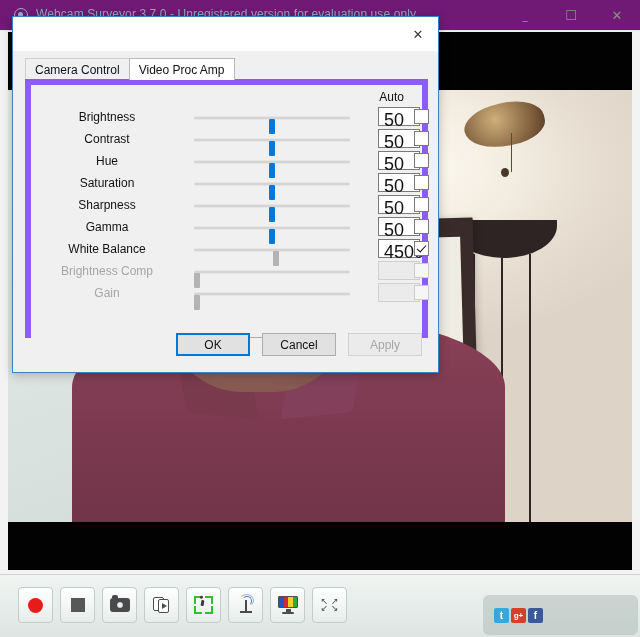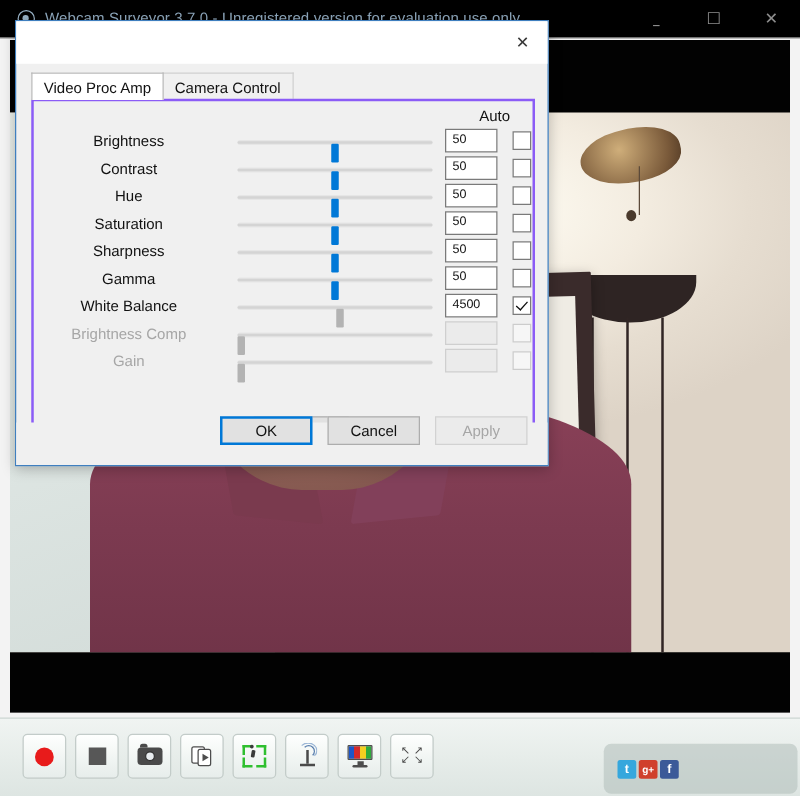--- a/index.html
+++ b/index.html
@@ -7,21 +7,21 @@
     width:640px;height:637px;overflow:hidden;
     font-family:"Liberation Sans",sans-serif;
     background:#ffffff;
     -webkit-font-smoothing:antialiased;
   }
   .app{position:relative;width:640px;height:637px;background:#f3f3f3;overflow:hidden;}
 
   
   .app-titlebar{
     position:absolute;left:0;top:0;width:640px;height:30px;
-    background:#000000;border-bottom:1px solid #e4e4e4;
+    background:#701a75;border-bottom:1px solid #e4e4e4;
   }
   .app-title{
     position:absolute;left:36px;top:7px;
     font-size:12px;color:#8fa8bd;white-space:nowrap;letter-spacing:.1px;
   }
   .app-icon{
     position:absolute;left:14px;top:8px;width:14px;height:14px;border-radius:50%;
     border:1.5px solid #9ab4c8;box-sizing:border-box;
   }
   .app-icon:after{
@@ -233,43 +233,43 @@
   .tabs{position:absolute;left:12px;top:41px;display:flex;}
   .tab{
     height:22px;padding:0 9px;font-size:12px;color:#111;
     display:flex;align-items:center;box-sizing:border-box;
     border:1px solid #cfcfcf;background:#f0f0f0;border-bottom:none;
     margin-right:-1px;
   }
   .tab.active{background:#ffffff;border-color:#b9b9b9;position:relative;z-index:3;}
   .tab-panel{
     position:absolute;left:12px;top:62px;width:403px;height:265px;
-    background:#f0f0f0;border:2px solid #8b5cf6;box-sizing:border-box;
+    background:#f0f0f0;border:6px solid #8b5cf6;box-sizing:border-box;
   }
   .auto-hdr{position:absolute;right:18px;top:5px;font-size:12px;color:#111;}
   .rows{position:absolute;left:0;top:22px;width:100%;}
   .row{position:relative;height:21px;margin-bottom:1px;}
   .row-label{
     position:absolute;left:0;width:152px;text-align:center;top:3px;
     font-size:12px;color:#111;
   }
   .row.disabled .row-label{color:#a6a6a6;}
   .track{
     position:absolute;left:163px;top:9px;width:156px;height:4px;
     background:#e6e6e6;border-radius:2px;
   }
   .track i{position:absolute;left:0;top:1px;width:100%;height:2px;background:#d4d4d4;border-radius:1px;}
   .thumb{
     position:absolute;top:3px;width:6px;height:15px;background:#0078d7;border-radius:1px;
   }
   .row.disabled .thumb,.thumb.gray{background:#b3b3b3;}
   .valbox{
-    position:absolute;left:329px;top:0;width:42px;height:19px;
+    position:absolute;left:347px;top:0;width:42px;height:19px;
     border:1px solid #7a7a7a;background:#fff;box-sizing:border-box;
-    font-size:10px;color:#111;padding:2px 0 0 5px;
+    font-size:18px;color:#111;padding:2px 0 0 5px;
   }
   .row.disabled .valbox{background:#ebebeb;border-color:#cfcfcf;color:#b0b0b0;}
   .chk{
     position:absolute;left:383px;top:2px;width:15px;height:15px;
     border:1px solid #7a7a7a;background:#fff;box-sizing:border-box;
   }
   .row.disabled .chk{border-color:#cccccc;background:#f6f6f6;}
   .chk.checked:after{
     content:"";position:absolute;left:4px;top:1px;width:4px;height:8px;
     border:solid #0a0a0a;border-width:0 1.6px 1.6px 0;transform:rotate(42deg);
@@ -413,22 +413,22 @@
       </div>
     </div>
   </div>
 
   <div class="dialog">
     <div class="dlg-title">
       <div class="dlg-close">✕</div>
     </div>
 
     <div class="tabs">
+      <div class="tab">Camera Control</div>
       <div class="tab active">Video Proc Amp</div>
-      <div class="tab">Camera Control</div>
     </div>
 
     <div class="tab-panel">
       <div class="auto-hdr">Auto</div>
 
       <div class="rows">
 
         <div class="row">
           <div class="row-label">Brightness</div>
           <div class="track">

